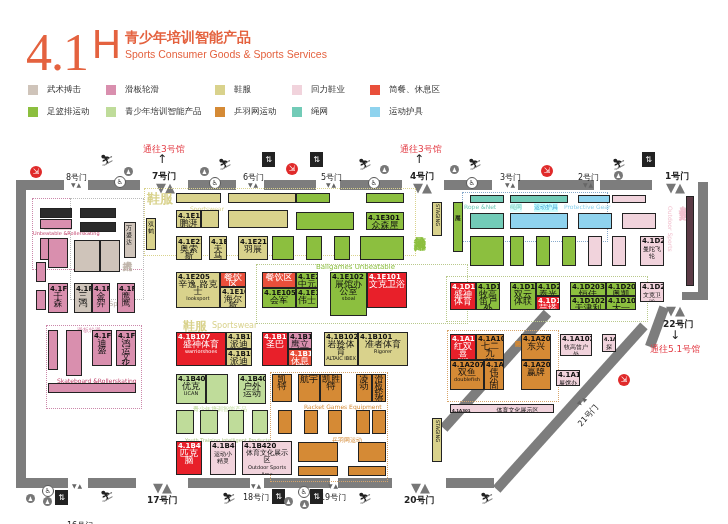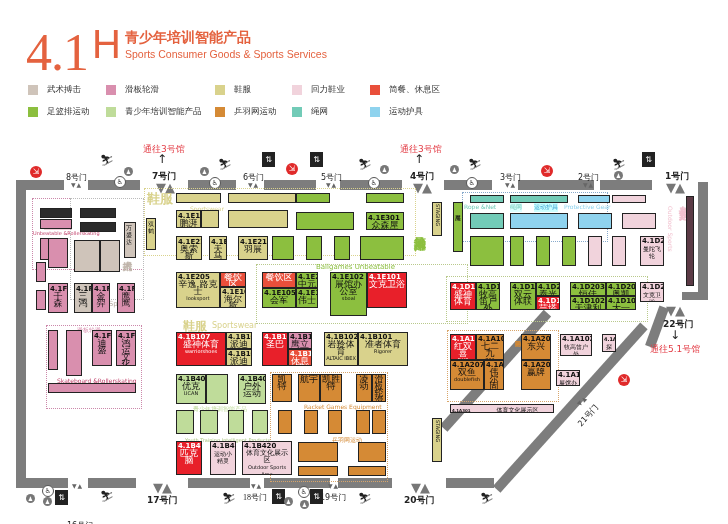--- a/index.html
+++ b/index.html
@@ -172,21 +172,21 @@
 <div class="abs icon-wc" style="left:26px;top:494px;">♟</div>
 <div class="abs icon-acc" style="left:42px;top:485px;">♿</div>
 <div class="abs icon-wc" style="left:43px;top:497px;">♟</div>
 <div class="abs icon-lift" style="left:55px;top:490px;">⇅</div>
 <div class="abs tri" style="left:72px;top:482px;">▼▲</div>
 <div class="abs gate-sm" style="left:67px;top:492px;margin-top:28px;">16号门</div>
 <div class="abs icon-esc" style="left:100px;top:490px;">⛷</div>
 <div class="abs tri-big" style="left:153px;top:482px;">▼▲</div>
 <div class="abs gate" style="left:147px;top:494px;">17号门</div>
 <div class="abs icon-esc" style="left:222px;top:492px;">⛷</div>
-<div class="abs gate-sm" style="left:243px;top:492px;font-family:Liberation Serif, serif;">18号门</div>
+<div class="abs gate-sm" style="left:243px;top:492px;">18号门</div>
 <div class="abs tri" style="left:251px;top:482px;">▼▲</div>
 <div class="abs icon-lift" style="left:272px;top:489px;">⇅</div>
 <div class="abs icon-wc" style="left:284px;top:497px;">♟</div>
 <div class="abs icon-acc" style="left:298px;top:486px;">♿</div>
 <div class="abs icon-wc" style="left:300px;top:500px;">♟</div>
 <div class="abs icon-lift" style="left:310px;top:489px;">⇅</div>
 <div class="abs gate-sm" style="left:320px;top:492px;">19号门</div>
 <div class="abs tri" style="left:328px;top:482px;">▼▲</div>
 <div class="abs icon-esc" style="left:358px;top:492px;">⛷</div>
 <div class="abs tri-big" style="left:411px;top:482px;">▼▲</div>

